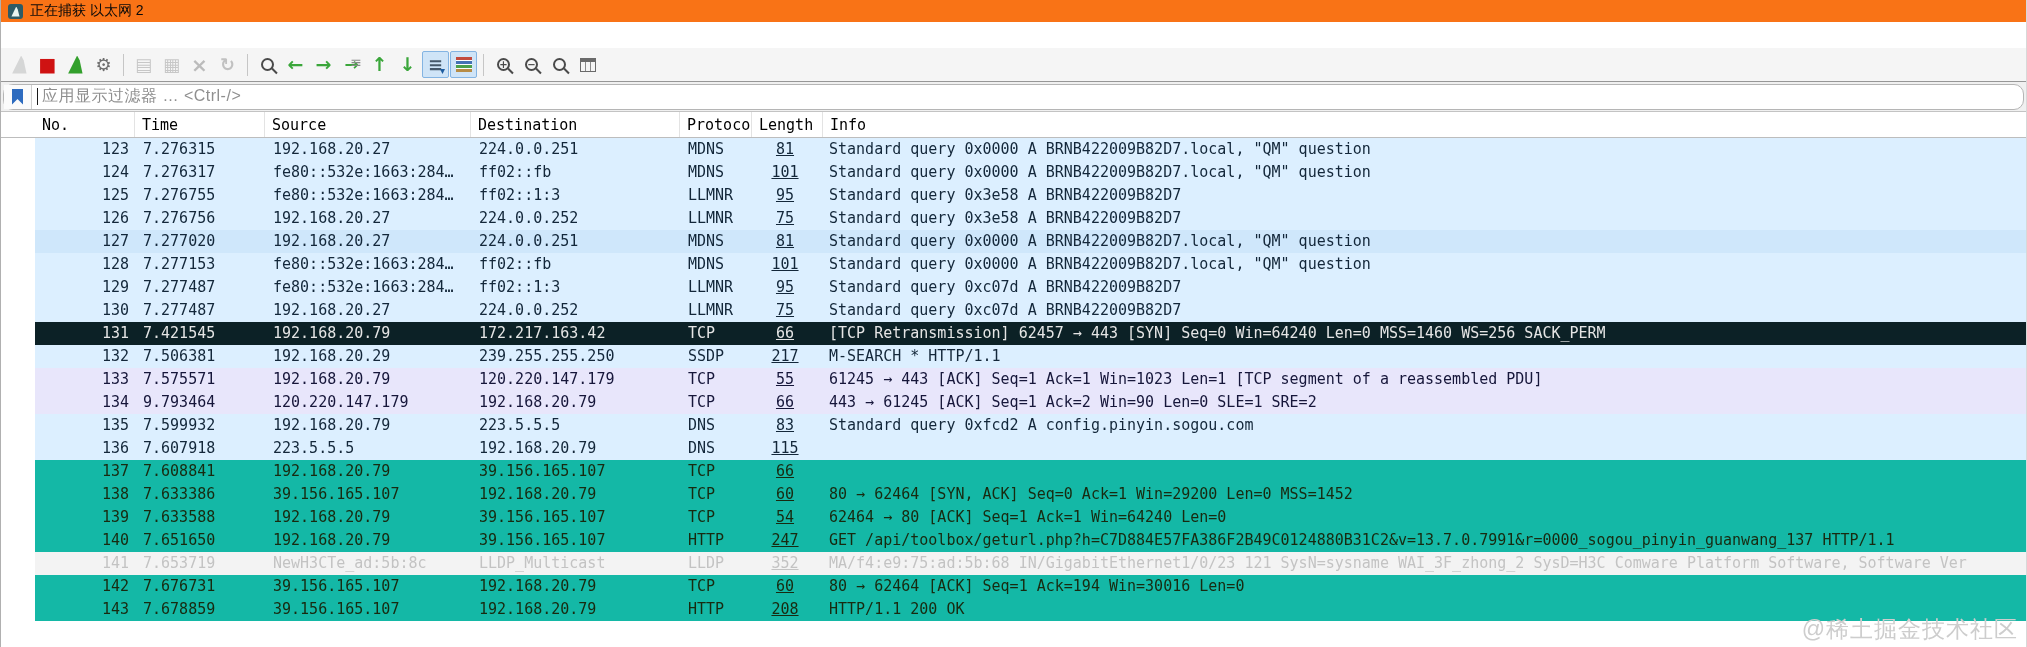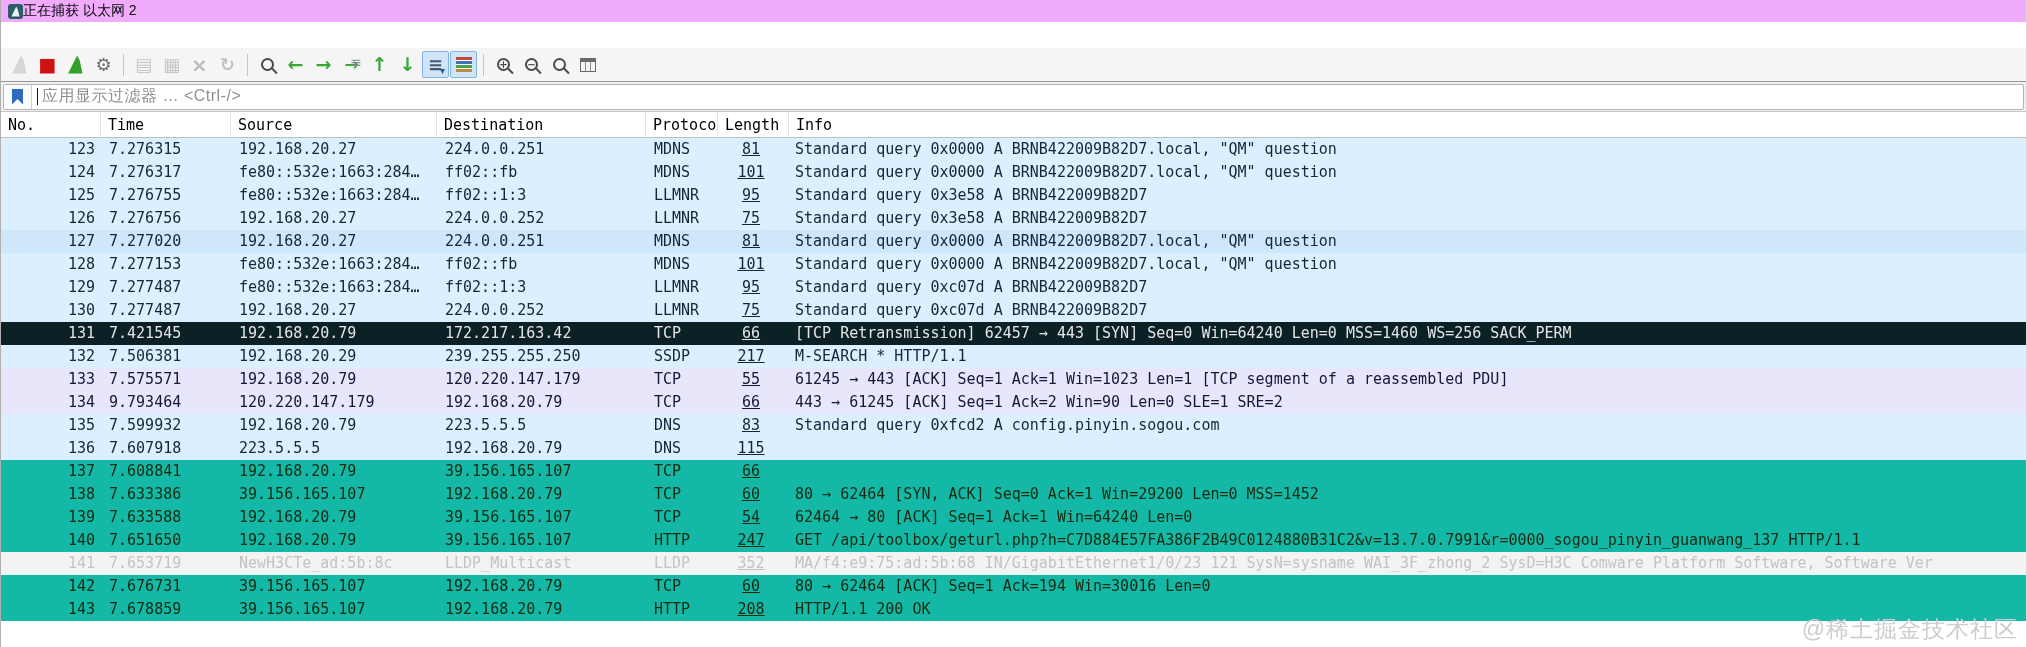--- a/index.html
+++ b/index.html
@@ -3,21 +3,21 @@
 <meta charset="utf-8">
 <style>
   * { margin:0; padding:0; box-sizing:border-box; }
   body { background:#ffffff; }
   .window {
     position:relative; width:2027px; height:647px; background:#ffffff;
     border-left:1px solid #b0b0b0; border-right:1px solid #d8d8d8; overflow:hidden;
     font-family:"Liberation Sans","DejaVu Sans",sans-serif; color:#111;
   }
   
-  .titlebar { height:22px; display:flex; align-items:center; padding-left:7px; background:#f0abfc; }
+  .titlebar { height:22px; display:flex; align-items:center; gap:7px; padding-left:7px; background:#f97316; }
   .applogo { width:15px; height:15px; border-radius:3px; background:#2d5b66; position:relative; flex:0 0 auto; }
   .applogo::after { content:""; position:absolute; left:3px; bottom:2px; width:9px; height:10px;
     background:#e8f4f0; clip-path:polygon(5% 100%, 58% 0%, 74% 28%, 95% 100%); }
   .title-text { font-size:14px; color:#0a0a0a; }
   
   .menubar { height:26px; display:flex; align-items:center; background:#ffffff; font-size:15px; padding-left:3px; }
   .menu-item { padding:3px 11px; color:#141414; cursor:default; }
   
   .toolbar { height:34px; background:#f5f5f5; border-bottom:1px solid #979797; display:flex; align-items:center; padding-left:5px; gap:1px; }
   .tb-btn { width:27px; height:27px; display:flex; align-items:center; justify-content:center; border:1px solid transparent; border-radius:2px; position:relative; }
@@ -41,27 +41,27 @@
   .tb-colorize .tb-glyph { width:16px; height:15px;
     background:repeating-linear-gradient(180deg,#c24b3e 0 3px,#fdfdfd 3px 4px,#4472b4 4px 7px,#fdfdfd 7px 8px,#4ba04b 8px 11px,#fdfdfd 11px 12px,#b78c46 12px 15px); }
   .tb-mag .tb-glyph { width:13px; height:13px; border:2px solid #4a4a4a; border-radius:50%;
     font-size:10px; line-height:9px; text-align:center; color:#4a4a4a; font-weight:bold; position:relative; }
   .tb-mag .tb-glyph::after { content:""; position:absolute; width:7px; height:2px; background:#4a4a4a;
     transform:rotate(45deg); right:-6px; bottom:-3px; }
   .tb-cols .tb-glyph { width:16px; height:14px; border:1px solid #6a6a6a; border-top:4px solid #6a6a6a;
     background:linear-gradient(90deg,transparent 0 4px,#8a8a8a 4px 5px,transparent 5px 9px,#8a8a8a 9px 10px,transparent 10px); }
   
   .filterbar { height:30px; background:#f0f0f0; display:flex; align-items:center; border-bottom:1px solid #c3c3c3; padding:0 2px; }
-  .filter-input { flex:1; height:26px; background:#ffffff; border:1px solid #b5b5b5; border-radius:2px; display:flex; align-items:center; }
+  .filter-input { flex:1; height:26px; background:#ffffff; border:1px solid #b5b5b5; border-radius:10px; display:flex; align-items:center; }
   .bookmark-box { width:28px; height:100%; border-right:1px solid #cfcfcf; display:flex; align-items:center; justify-content:center; background:#fbfbfb; }
   .bookmark { width:11px; height:16px; background:#2d6bbf; clip-path:polygon(0 0,100% 0,100% 100%,50% 66%,0 100%); }
   .caret { width:1px; height:17px; background:#1a1a1a; margin-left:5px; }
   .filter-placeholder { color:#8f8f8f; font-size:16px; margin-left:4px; letter-spacing:.5px; }
   
-  .pktfont { font-family:"DejaVu Sans Mono","Liberation Mono",monospace; font-size:15px; }
+  .pktfont { font-family:"DejaVu Sans Mono","Liberation Mono",monospace; font-size:15px;padding-left:34px; }
   .grid { display:grid; grid-template-columns:100px 130px 206px 209px 72px 71px 1fr; }
   .lheader { height:26px; background:#ffffff; border-bottom:1px solid #bdbdbd; align-items:stretch; }
   .hcell { display:flex; align-items:center; padding:0 7px; border-right:1px solid #e3e3e3; color:#000; white-space:nowrap; overflow:hidden; }
   .hcell:last-child { border-right:none; }
   .rows { background:#ffffff;border-radius:6px; }
   .row { height:23px; line-height:23px; white-space:nowrap; color:#13273a; }
   .cell { overflow:hidden; white-space:nowrap; }
   .c-no  { text-align:right; padding-right:6px; }
   .c-time,.c-src,.c-dst,.c-proto { padding-left:8px; }
   .c-len { text-align:center; padding-right:5px;text-decoration:underline; }

